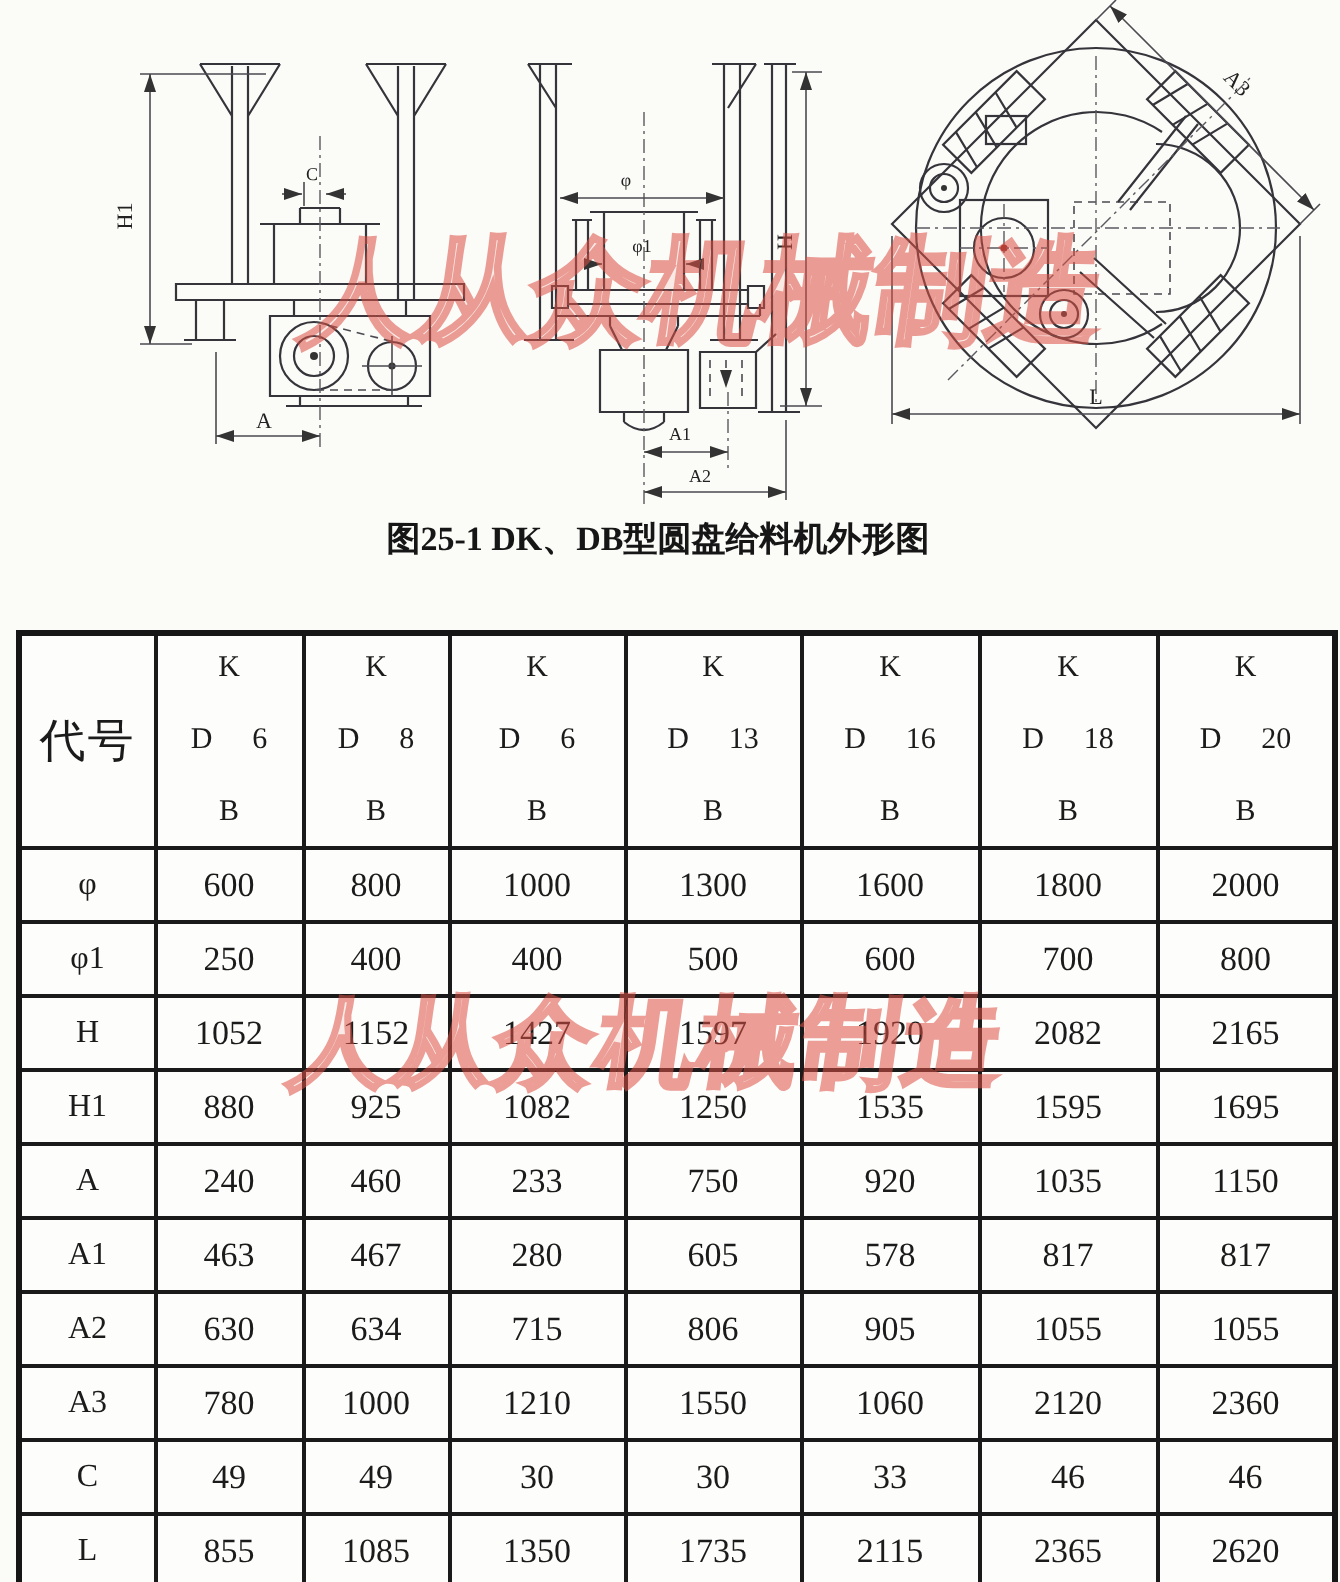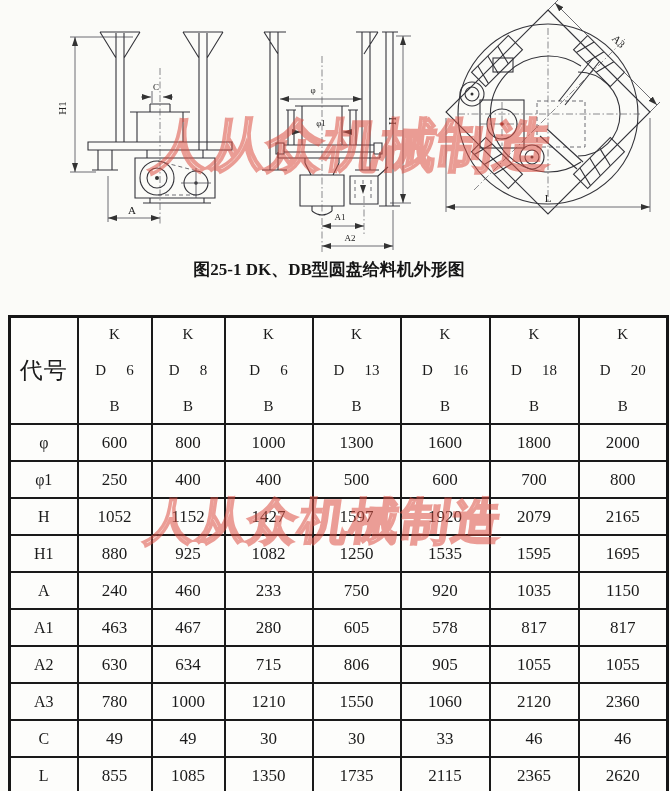--- a/index.html
+++ b/index.html
@@ -273,21 +273,21 @@
           <td>700</td>
           <td>800</td>
         </tr>
         <tr>
           <td class="lbl">H</td>
           <td>1052</td>
           <td>1152</td>
           <td>1427</td>
           <td>1597</td>
           <td>1920</td>
-          <td>2079</td>
+          <td>2082</td>
           <td>2165</td>
         </tr>
         <tr>
           <td class="lbl">H1</td>
           <td>880</td>
           <td>925</td>
           <td>1082</td>
           <td>1250</td>
           <td>1535</td>
           <td>1595</td>

